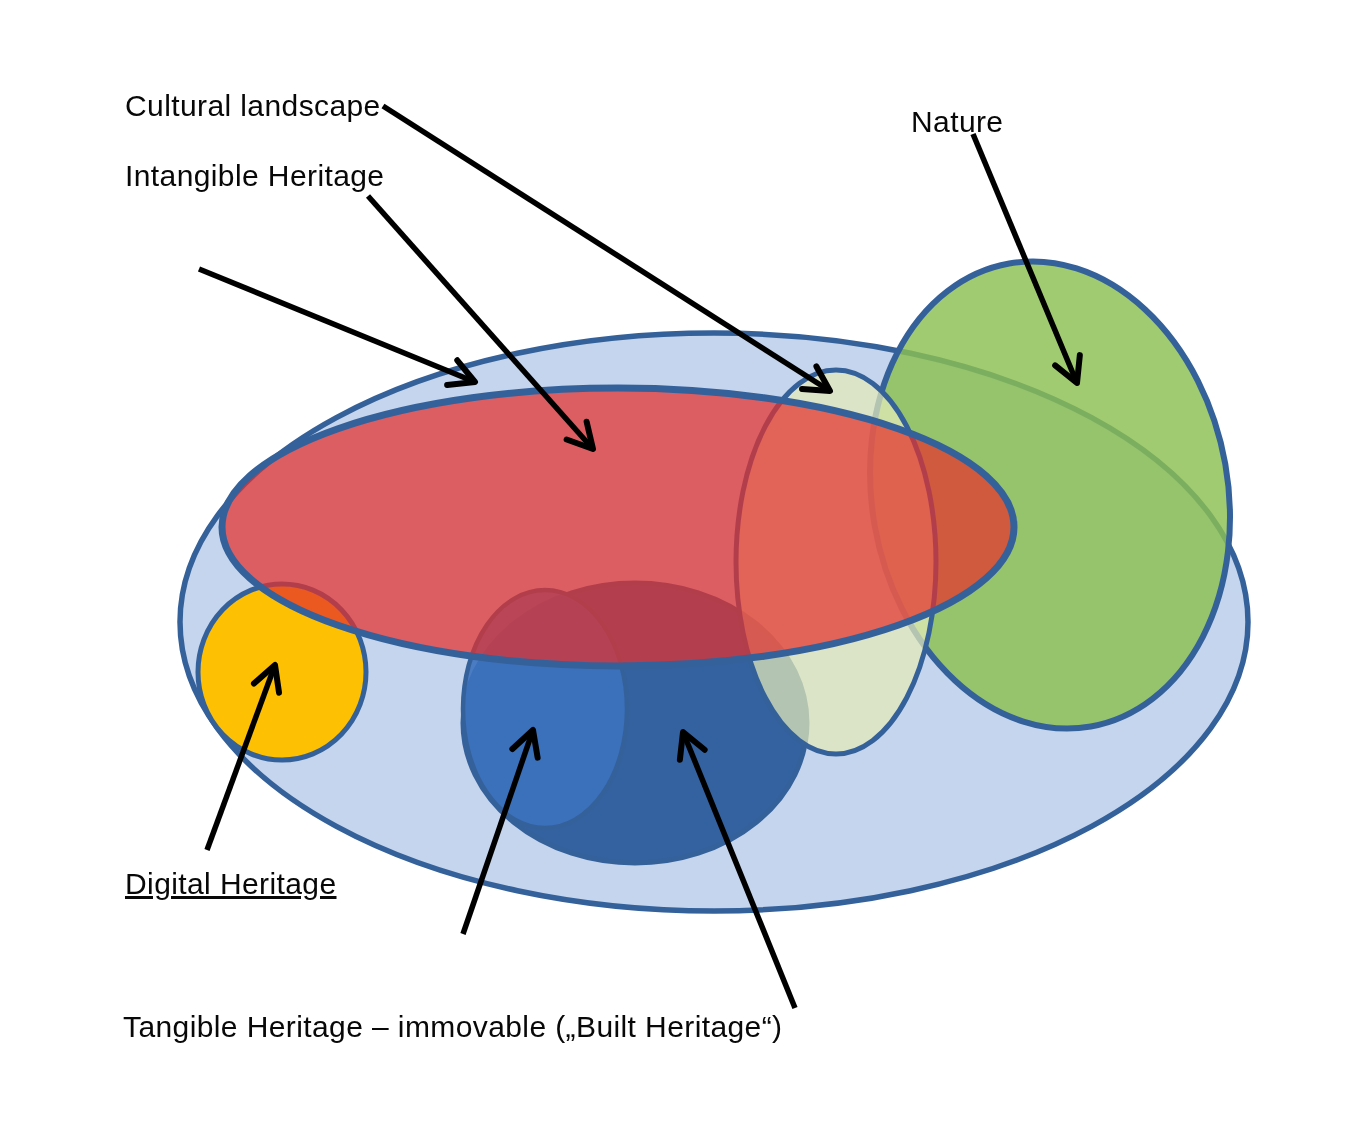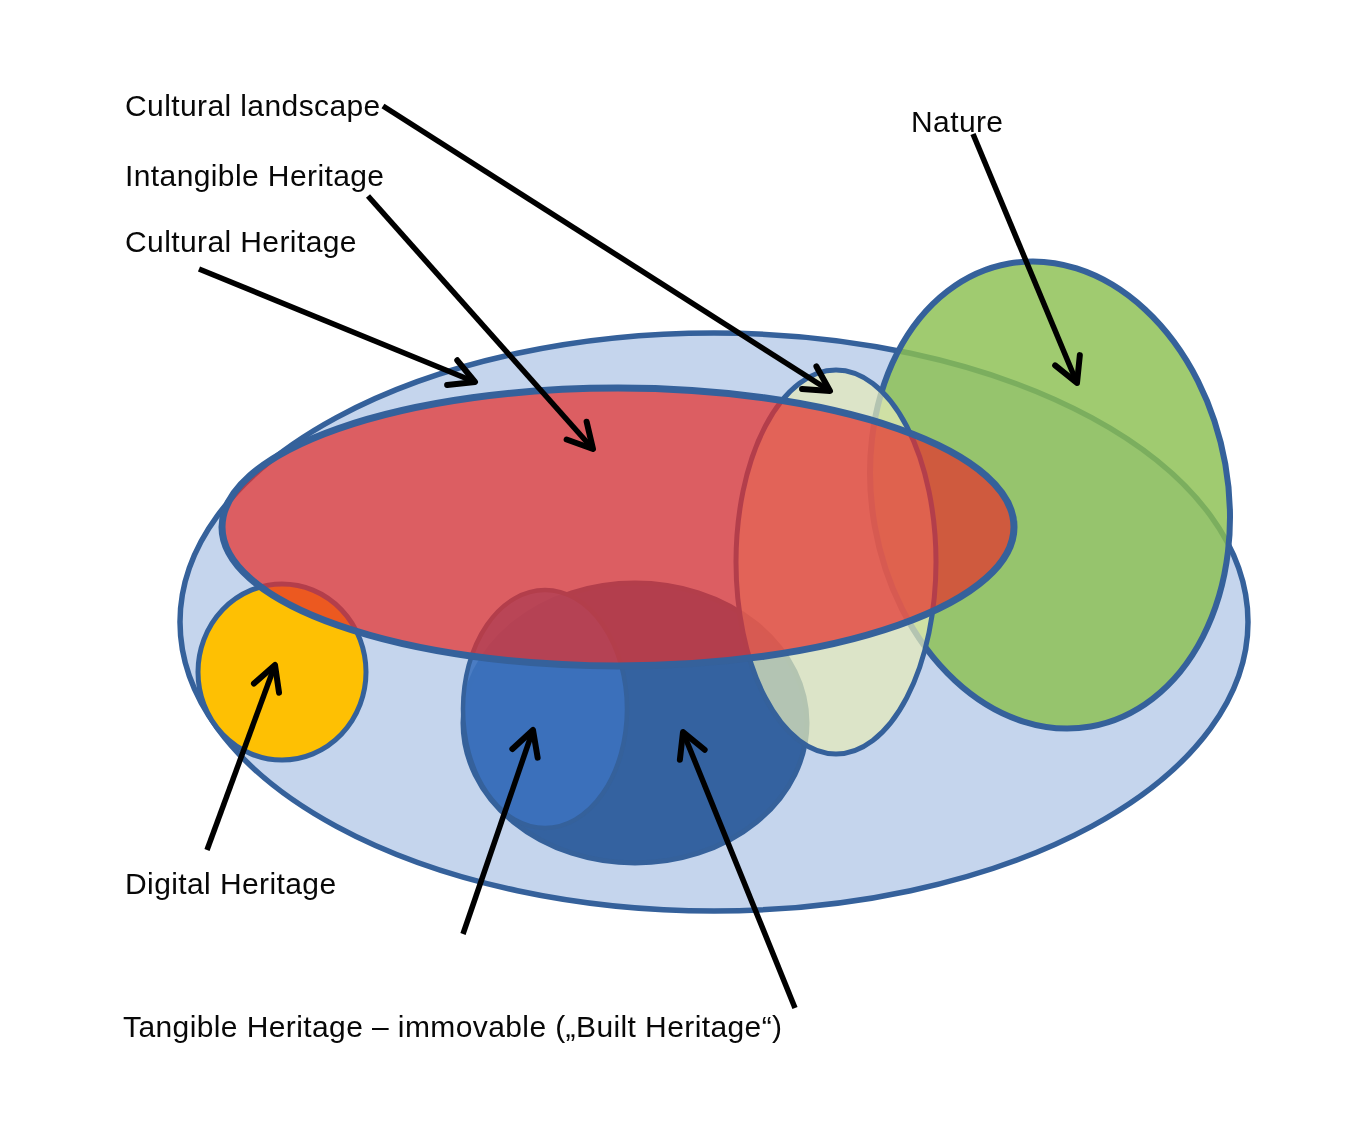--- a/index.html
+++ b/index.html
@@ -61,22 +61,21 @@
     <line x1="973" y1="134" x2="1077" y2="383" stroke-width="5.5" marker-end="url(#ah)" stroke="#000000"></line>
     <line x1="207" y1="850" x2="275" y2="665" stroke-width="5.5" marker-end="url(#ah)" stroke="#000000"></line>
     <line x1="463" y1="934" x2="533" y2="730" stroke-width="5.5" marker-end="url(#ah)" stroke="#000000"></line>
     <line x1="795" y1="1008" x2="683" y2="732" stroke-width="5.5" marker-end="url(#ah)" stroke="#000000"></line>
   </svg>
 
   <div class="diagram-label" style="left:125px; top:160px;">Intangible Heritage</div>
 
   <div class="diagram-label" style="left:125px; top:90px;">Cultural landscape</div>
 
-  <div class="diagram-label" style="left:125px; top:226px;">Cultural Heritage</div>
 
   <div class="diagram-label" style="left:911px; top:90px;margin-top:16px;">Nature</div>
 
-  <div class="diagram-label" style="left:125px; top:868px;">Digital Heritage</div>
+  <div class="diagram-label" style="left:125px; top:868px;text-decoration:underline;">Digital Heritage</div>
 
 
   <div class="diagram-label" style="left:123px; top:1011px;text-align:right;">Tangible Heritage – immovable („Built Heritage“)</div>
 
 </div>
 
 </body></html>

